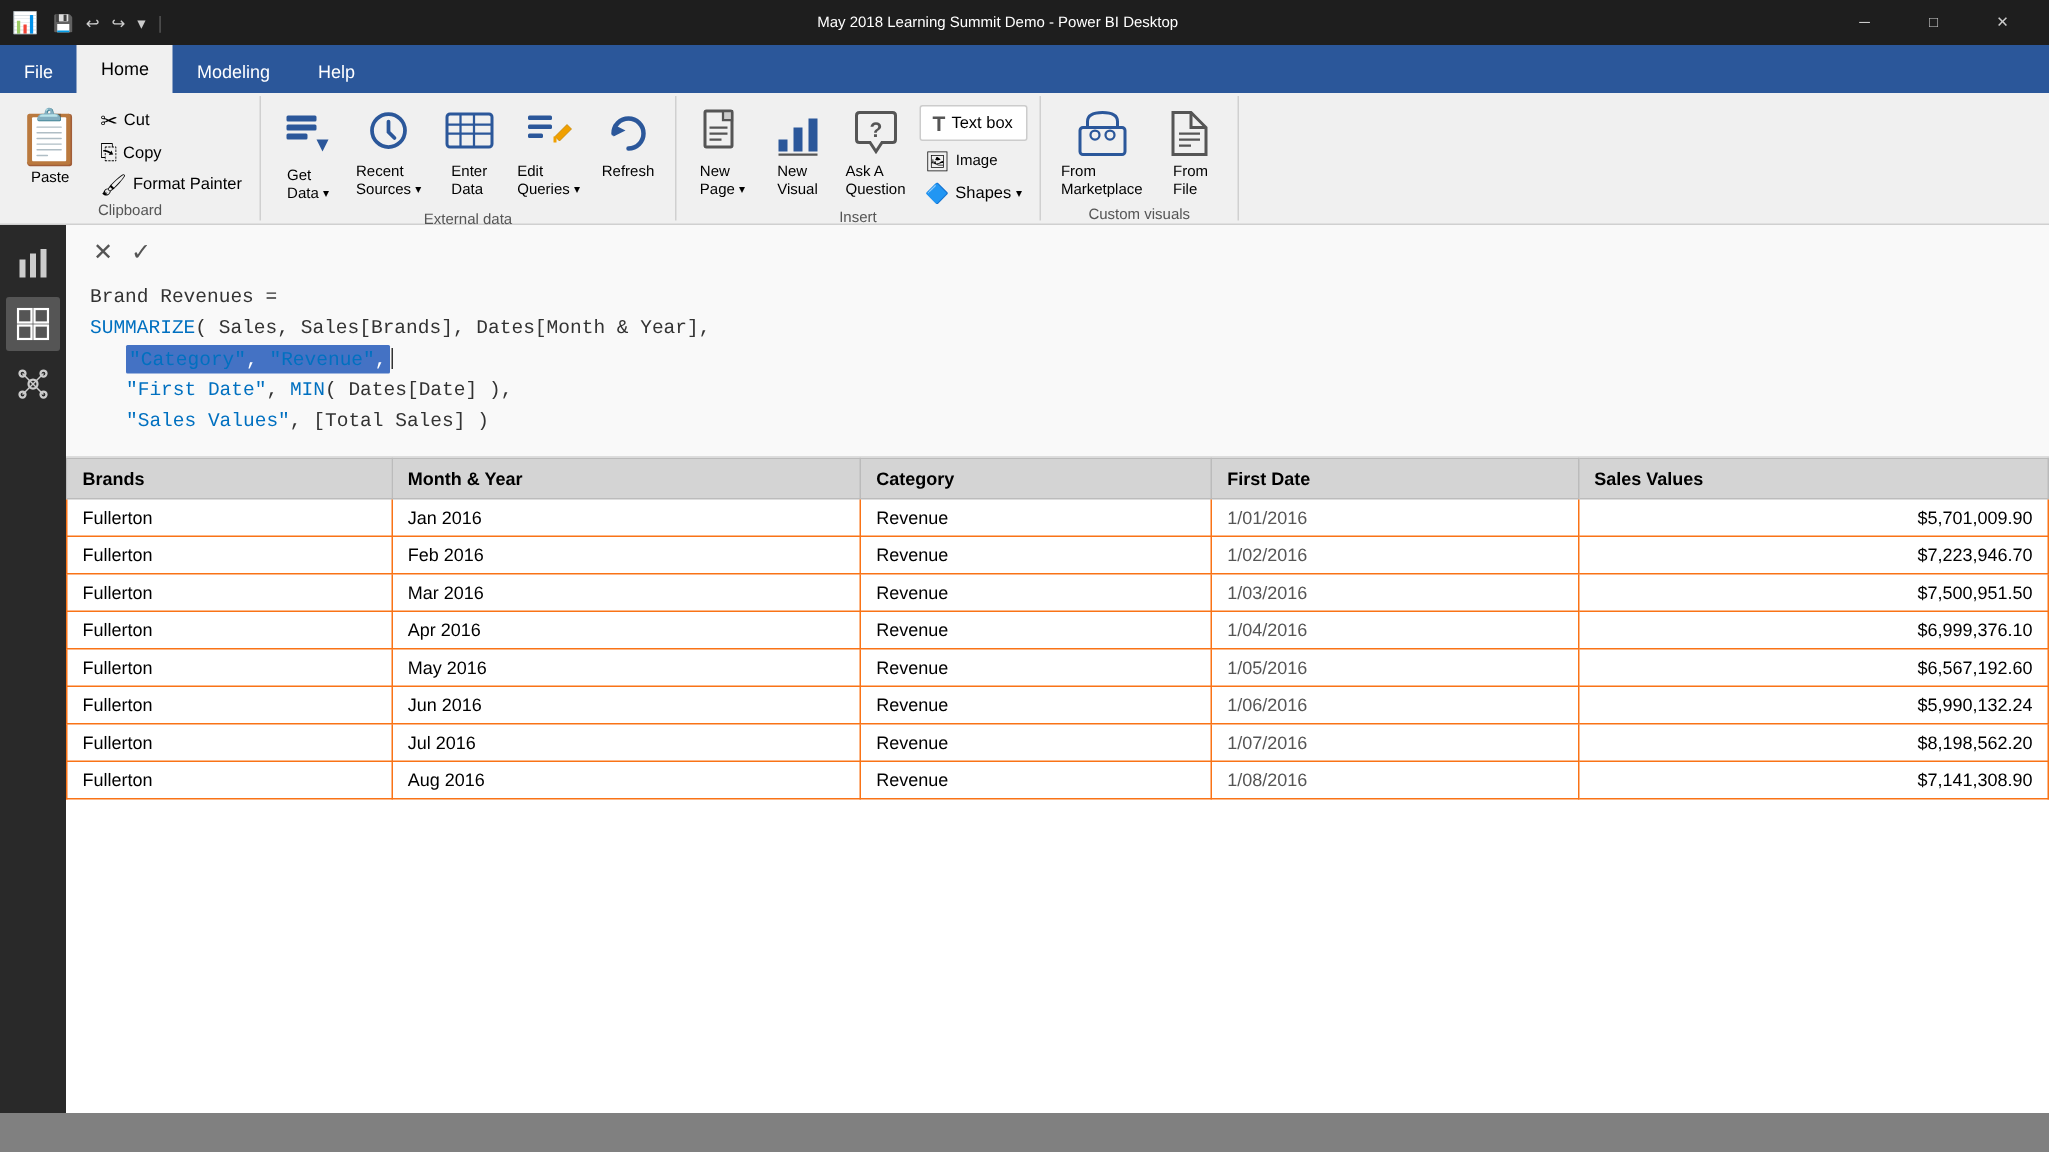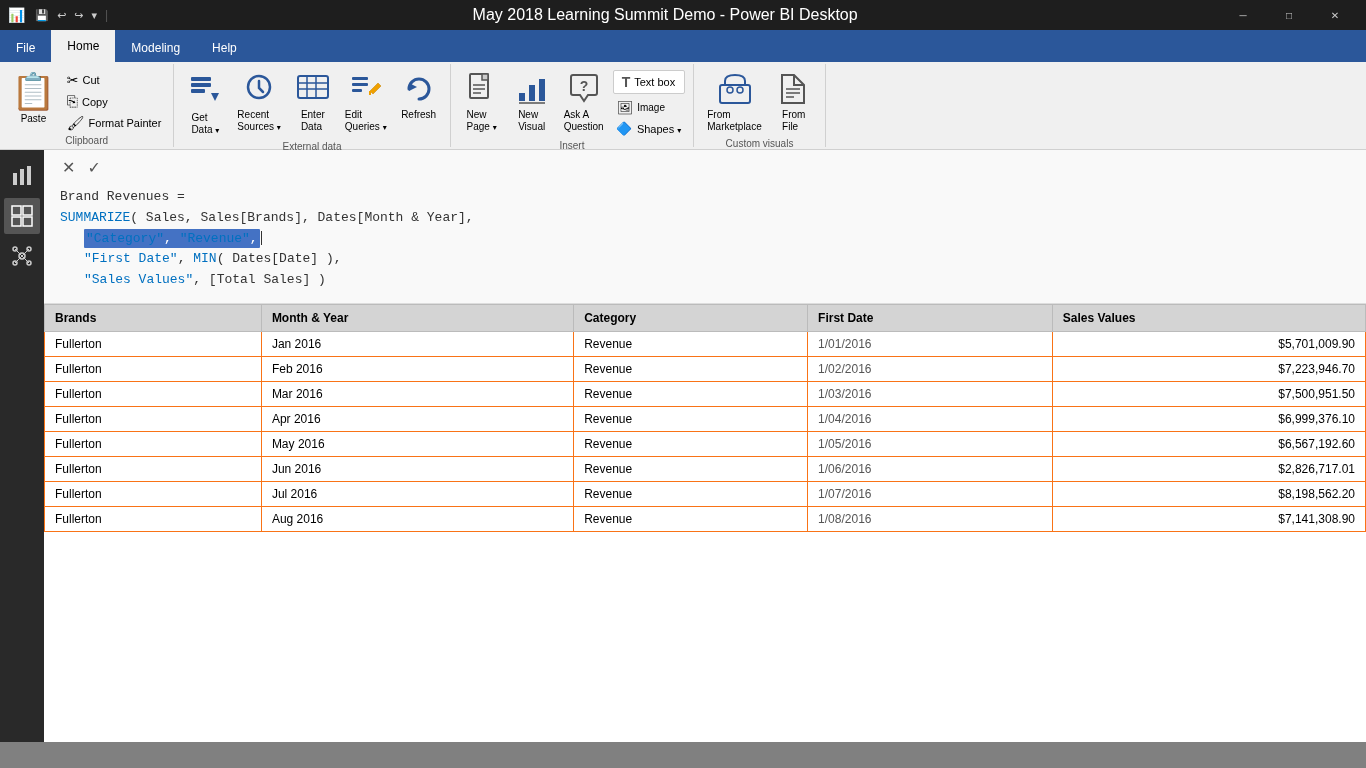--- a/index.html
+++ b/index.html
@@ -13,21 +13,21 @@
       display: flex;
       align-items: center;
       padding: 0 8px;
       gap: 8px;
       font-size: 12px;
     }
     .title-bar-icon { color: #ffcc00; font-size: 14px; }
     .title-bar-controls { display: flex; gap: 4px; align-items: center; }
     .title-bar-ctrl-btn { color: #ccc; font-size: 11px; cursor: pointer; padding: 0 2px; }
     .title-bar-sep { color: #555; margin: 0 2px; }
-    .title-bar-title { flex: 1; text-align: center; font-size: 16px; }
+    .title-bar-title { flex: 1; text-align: center; font-size: 10px; }
     .window-btns { display: flex; gap: 0; }
     .window-btn { width: 46px; height: 30px; display: flex; align-items: center; justify-content: center; cursor: pointer; color: #ccc; font-size: 10px; }
 
     
     .ribbon-tabs {
       background: #2b579a;
       display: flex;
       height: 32px;
       align-items: flex-end;
     }
@@ -505,21 +505,21 @@
     <td>May 2016</td>
     <td>Revenue</td>
     <td class="date">1/05/2016</td>
     <td class="money">$6,567,192.60</td>
   </tr>
             <tr>
     <td>Fullerton</td>
     <td>Jun 2016</td>
     <td>Revenue</td>
     <td class="date">1/06/2016</td>
-    <td class="money">$2,826,717.01</td>
+    <td class="money">$5,990,132.24</td>
   </tr>
             <tr>
     <td>Fullerton</td>
     <td>Jul 2016</td>
     <td>Revenue</td>
     <td class="date">1/07/2016</td>
     <td class="money">$8,198,562.20</td>
   </tr>
             <tr>
     <td>Fullerton</td>

